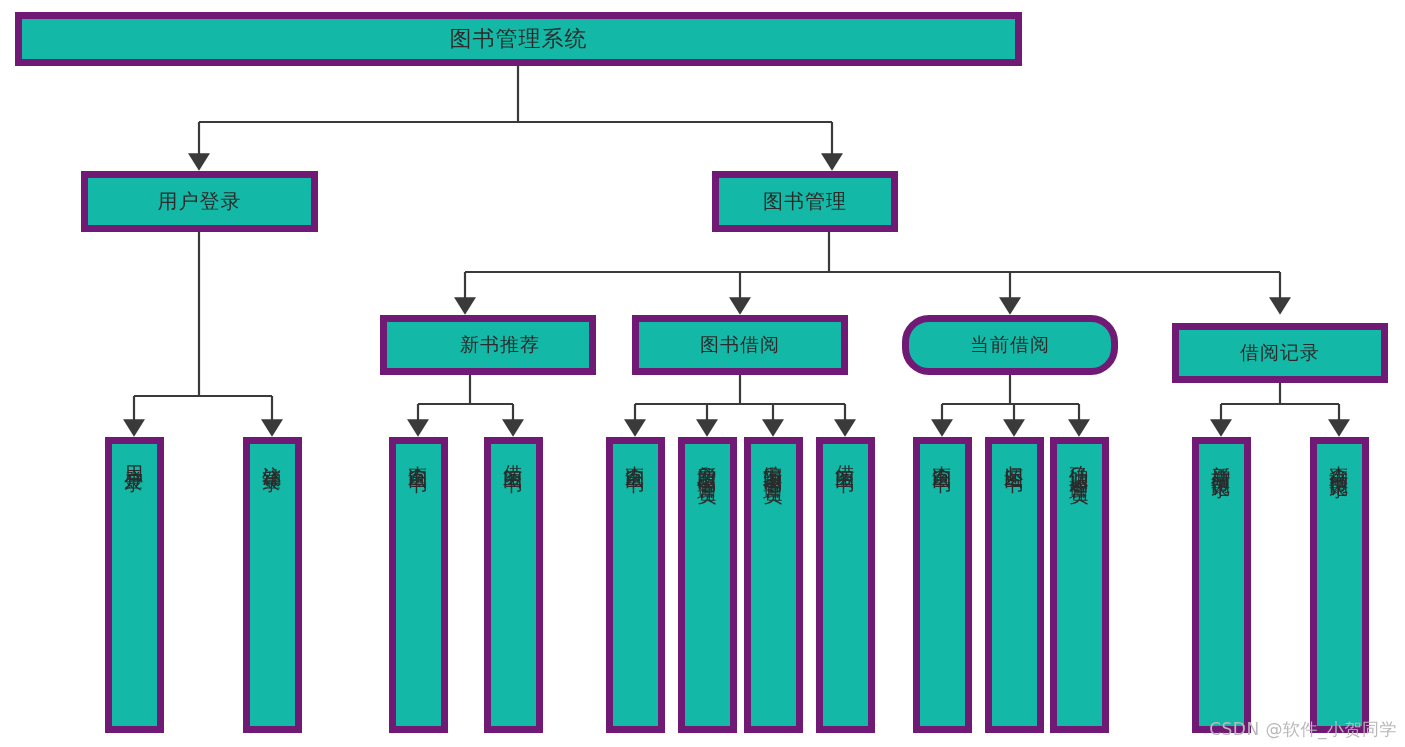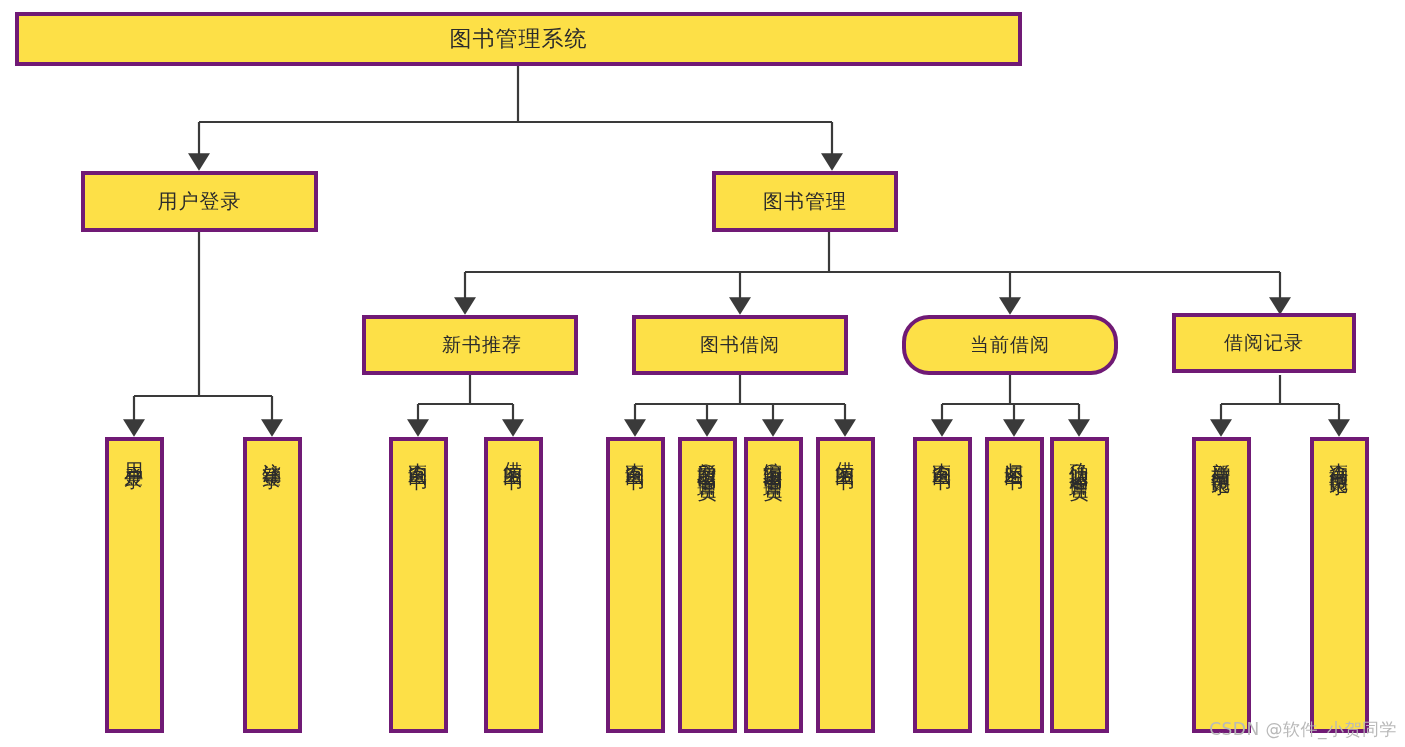--- a/index.html
+++ b/index.html
@@ -10,22 +10,22 @@
     font-family:"DejaVu Sans","Liberation Sans",sans-serif;
     overflow:hidden;
     position:relative;
   }
   #canvas{position:absolute;left:0;top:0;width:1405px;height:747px;}
   svg.lines{position:absolute;left:0;top:0;width:1405px;height:747px;pointer-events:none;}
 
   .node{
     position:absolute;
     box-sizing:border-box;
-    background:#fde047;
-    border:4px solid #701a75;
+    background:#14b8a6;
+    border:7px solid #701a75;
     display:flex;
     align-items:center;
     justify-content:center;
     color:#2b2b2b;
   }
   .node.root{
     font-size:22px;
     letter-spacing:1px;
   }
   .node.lvl1{
@@ -120,30 +120,30 @@
     <span>图书管理系统</span>
   </div>
 
   <div class="node lvl1" style="left:81px;top:171px;width:237px;height:61px;">
     <span>用户登录</span>
   </div>
   <div class="node lvl1" style="left:712px;top:171px;width:186px;height:61px;">
     <span>图书管理</span>
   </div>
 
-  <div class="node lvl2" style="left:362px;top:315px;width:216px;height:60px;padding-left:24px;">
+  <div class="node lvl2" style="left:380px;top:315px;width:216px;height:60px;padding-left:24px;">
     <span>新书推荐</span>
   </div>
   <div class="node lvl2" style="left:632px;top:315px;width:216px;height:60px;">
     <span>图书借阅</span>
   </div>
   <div class="node lvl2" style="left:902px;top:315px;width:216px;height:60px;border-radius:27px;">
     <span>当前借阅</span>
   </div>
-  <div class="node lvl2" style="left:1172px;top:313px;width:184px;height:60px;">
+  <div class="node lvl2" style="left:1172px;top:323px;width:216px;height:60px;">
     <span>借阅记录</span>
   </div>
 
   <div class="node leaf" style="left:105px;top:437px;width:59px;height:296px;">
     <span class="vtext">用户登录</span>
   </div>
   <div class="node leaf" style="left:243px;top:437px;width:59px;height:296px;">
     <span class="vtext">注销登录</span>
   </div>
 

